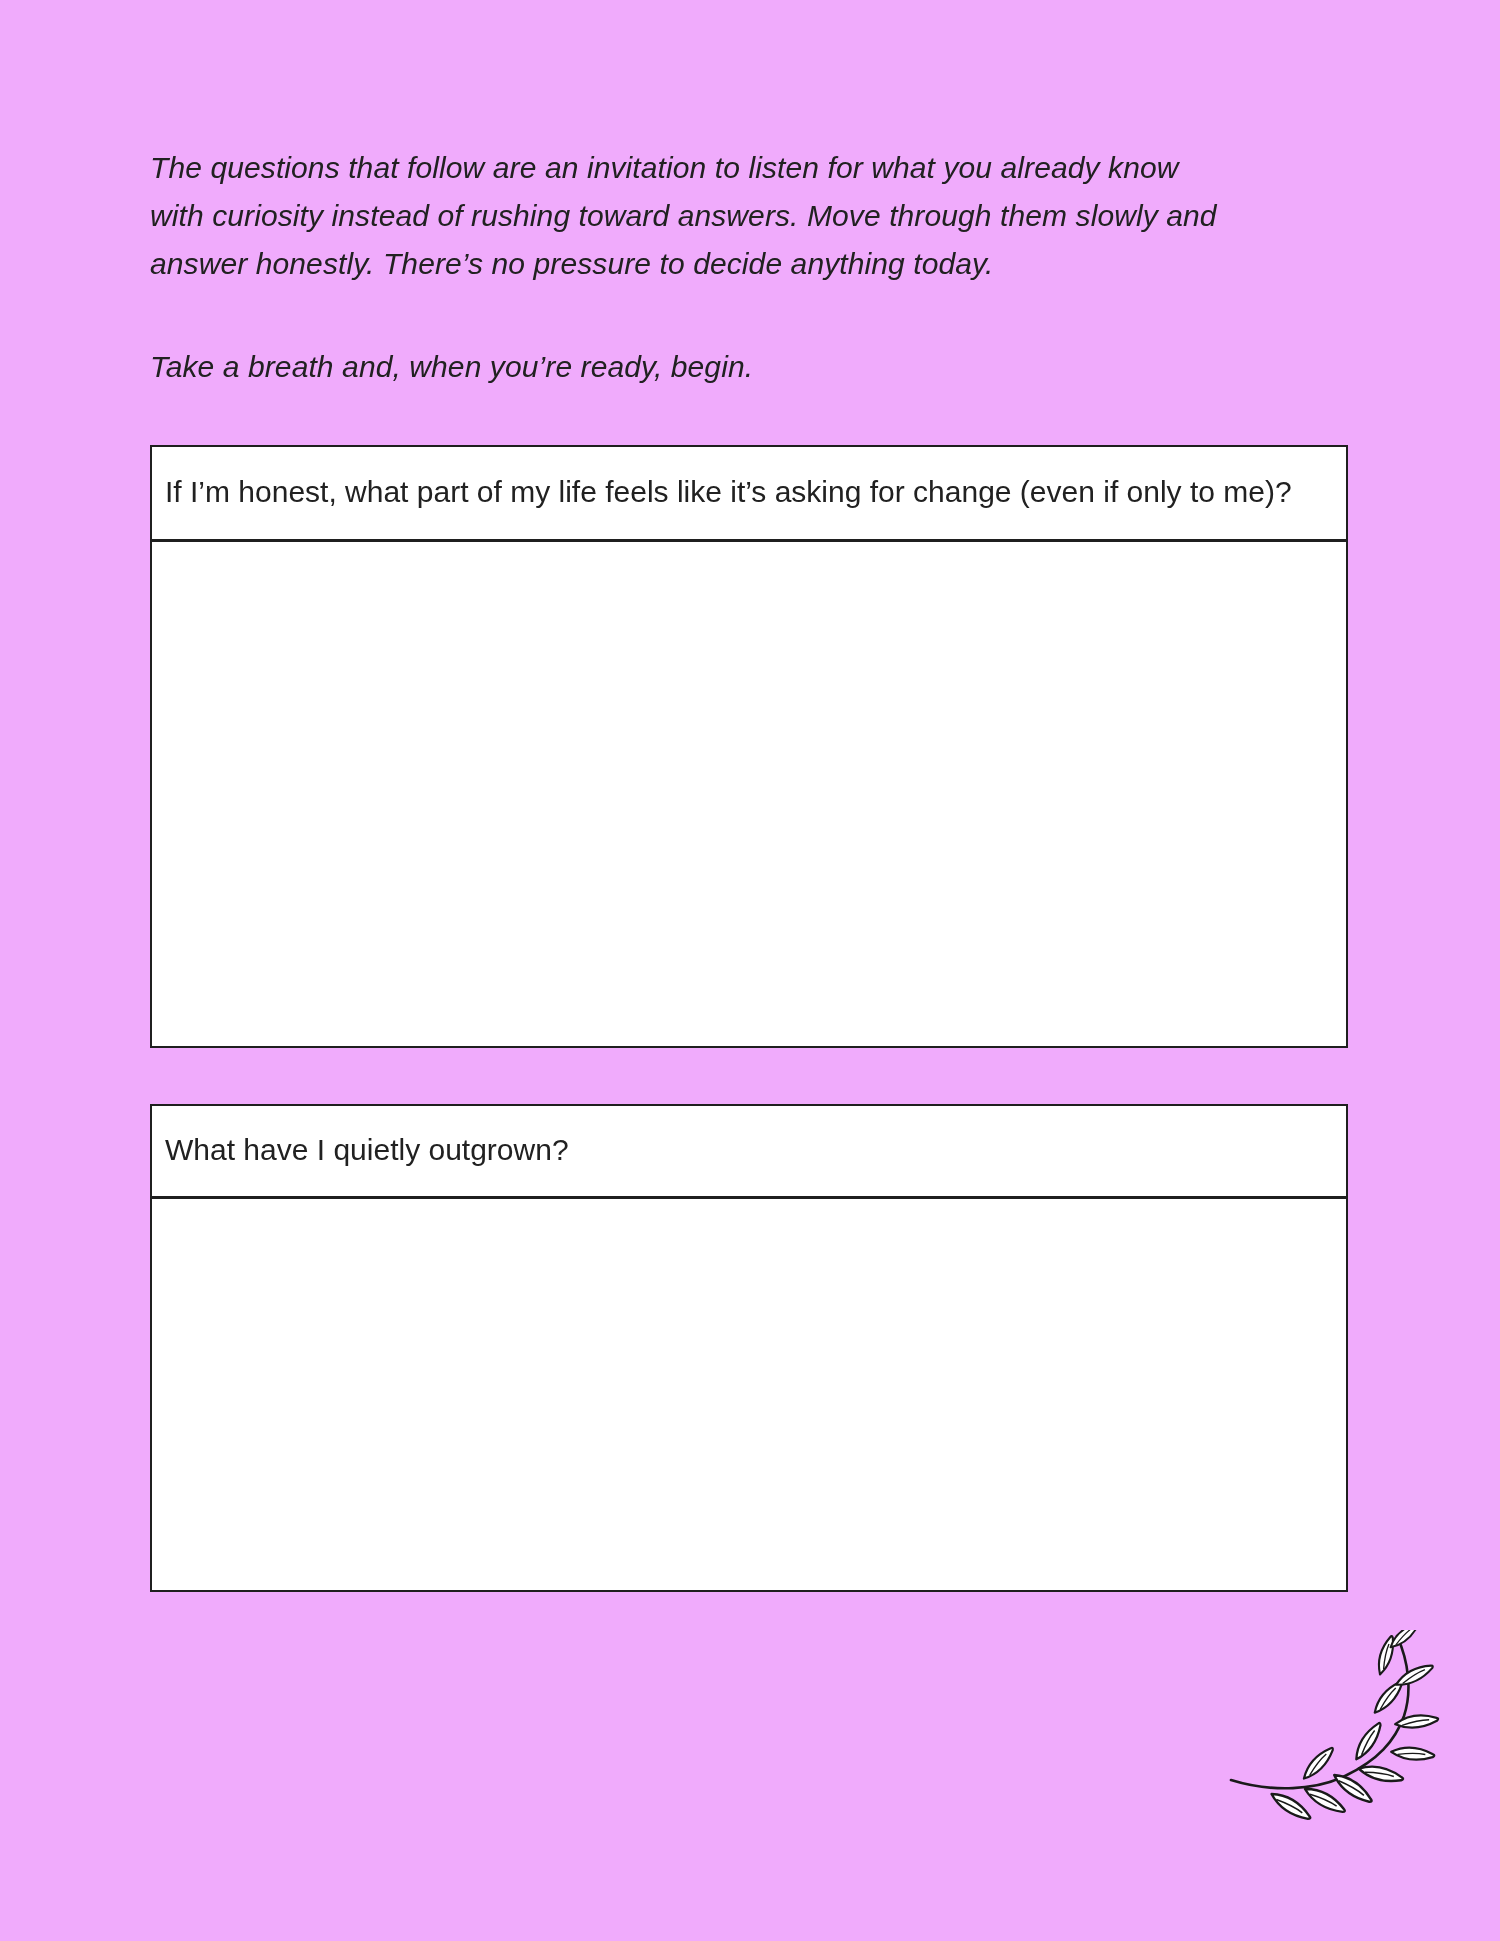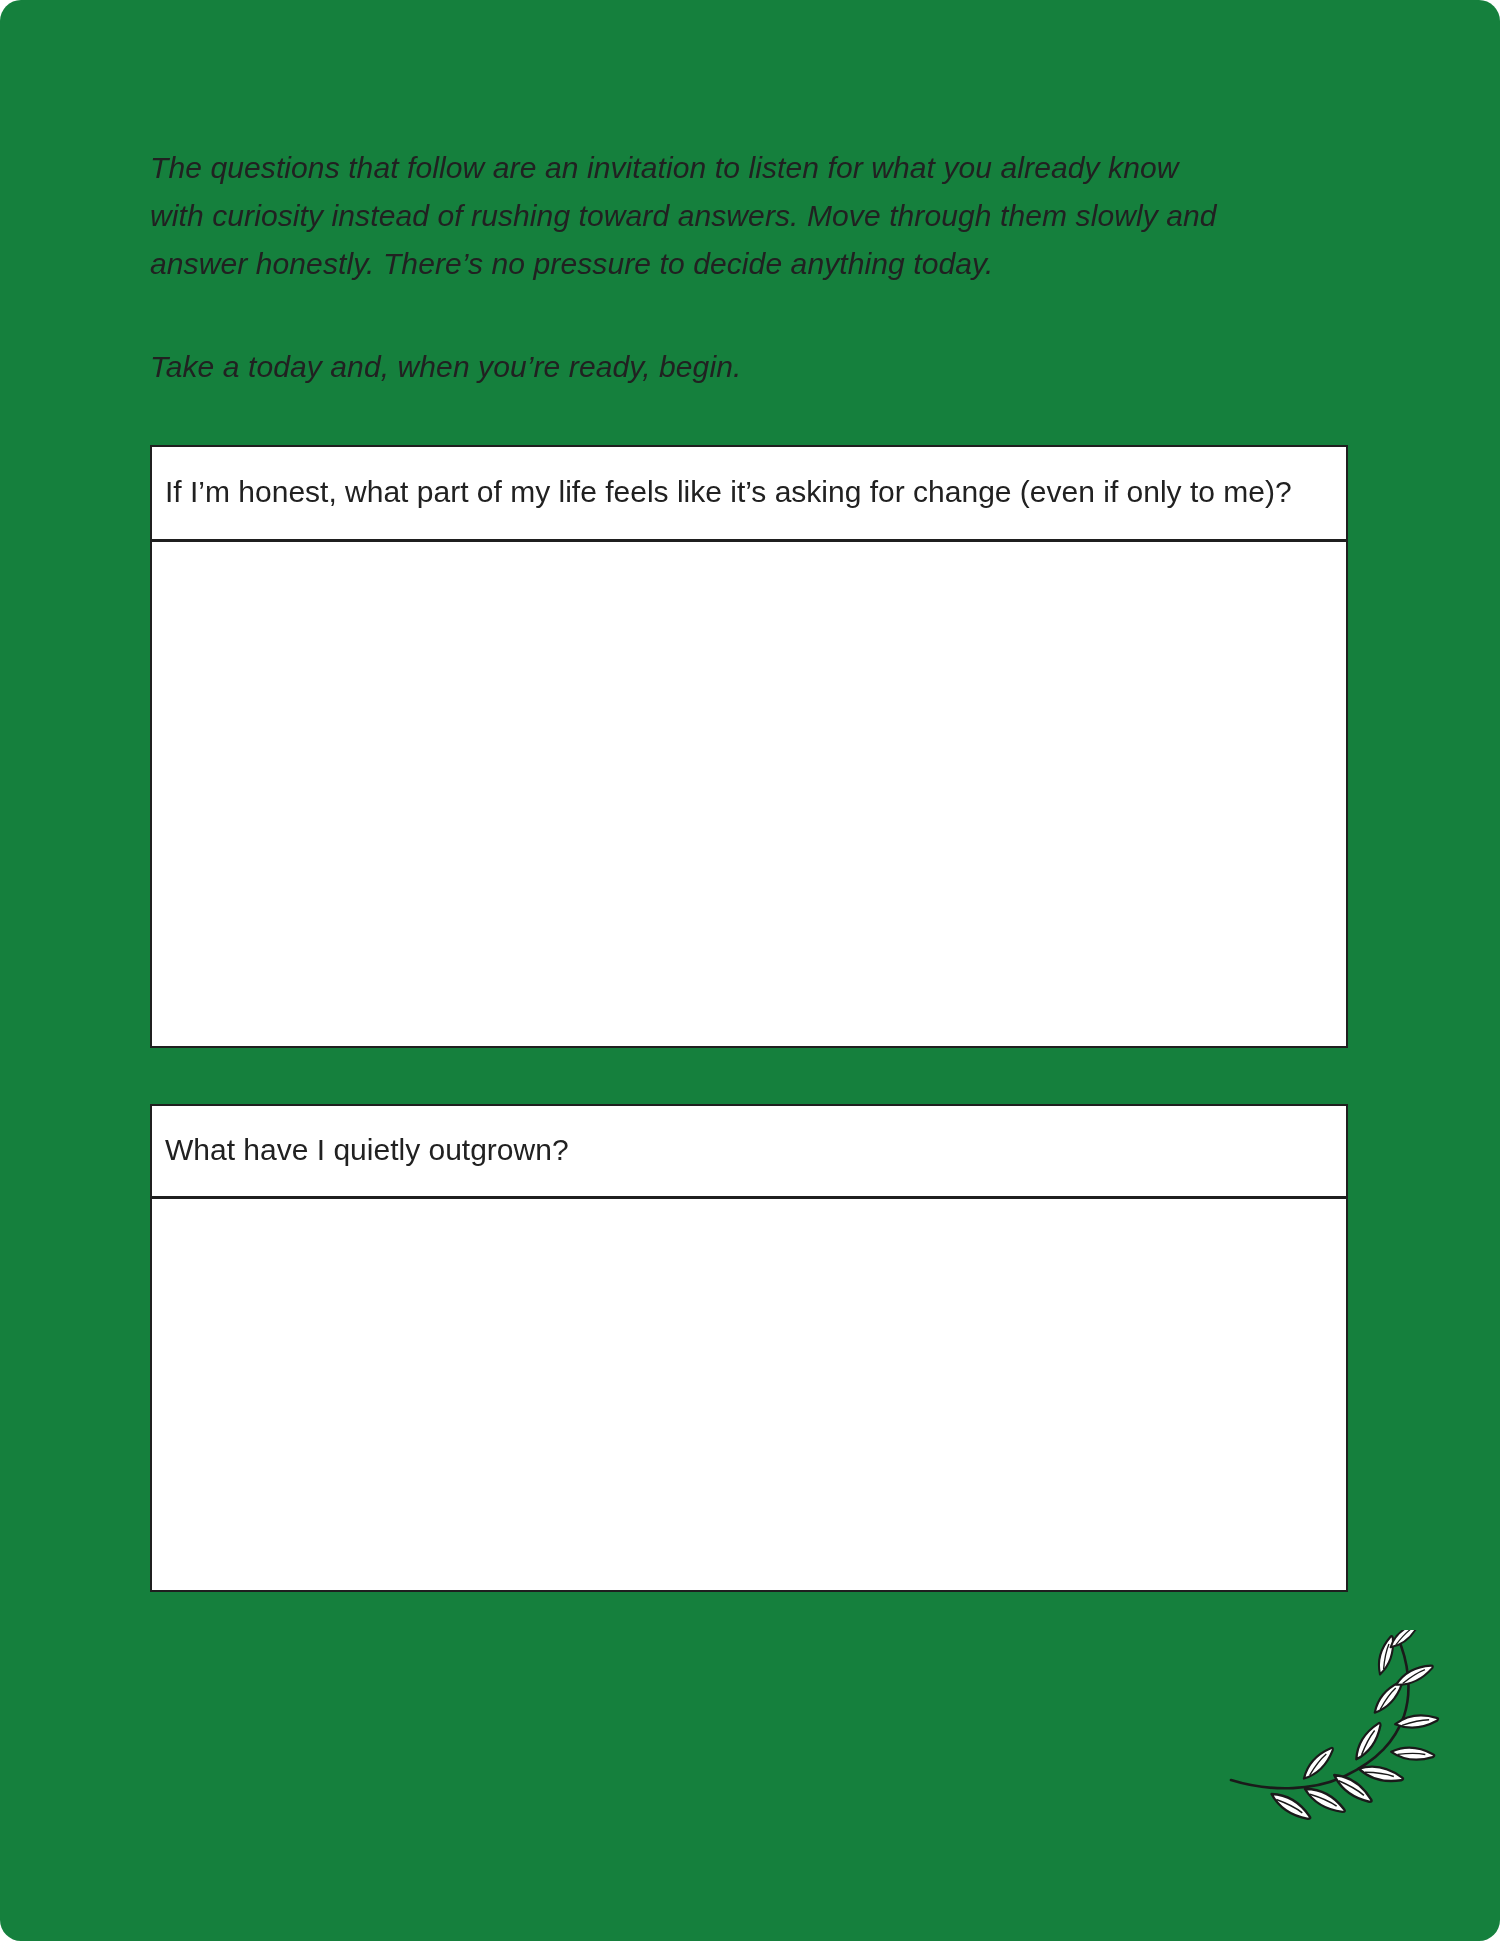--- a/index.html
+++ b/index.html
@@ -1,24 +1,23 @@
 <!DOCTYPE html>
 <html><head>
 <meta charset="utf-8">
 <style>
   html, body { margin: 0; padding: 0; background: #ffffff; }
   .page {
     position: relative;
     width: 1500px;
     height: 1941px;
-    background: #15803d;
+    background: #f0abfc;
     font-family: "Liberation Sans", sans-serif;
     color: #212121;
     overflow: hidden;
-    border-radius: 21px;
   }
   .intro {
     position: absolute;
     left: 150px;
     width: 1270px;
     margin: 0;
     font-style: italic;
     font-size: 30px;
     line-height: 48px;
     white-space: pre-line;
@@ -65,21 +64,21 @@
 </style>
 </head>
 <body>
 
 <div class="page">
 
   <p class="intro intro--main">The questions that follow are an invitation to listen for what you already know
 with curiosity instead of rushing toward answers. Move through them slowly and
 answer honestly. There’s no pressure to decide anything today.</p>
 
-  <p class="intro intro--breath">Take a today and, when you’re ready, begin.</p>
+  <p class="intro intro--breath">Take a breath and, when you’re ready, begin.</p>
 
   <section class="qbox qbox--1">
     <div class="qbox__header">If I’m honest, what part of my life feels like it’s asking for change (even if only to me)?</div>
     <div class="qbox__answer"></div>
   </section>
 
   <section class="qbox qbox--2">
     <div class="qbox__header">What have I quietly outgrown?</div>
     <div class="qbox__answer"></div>
   </section>

